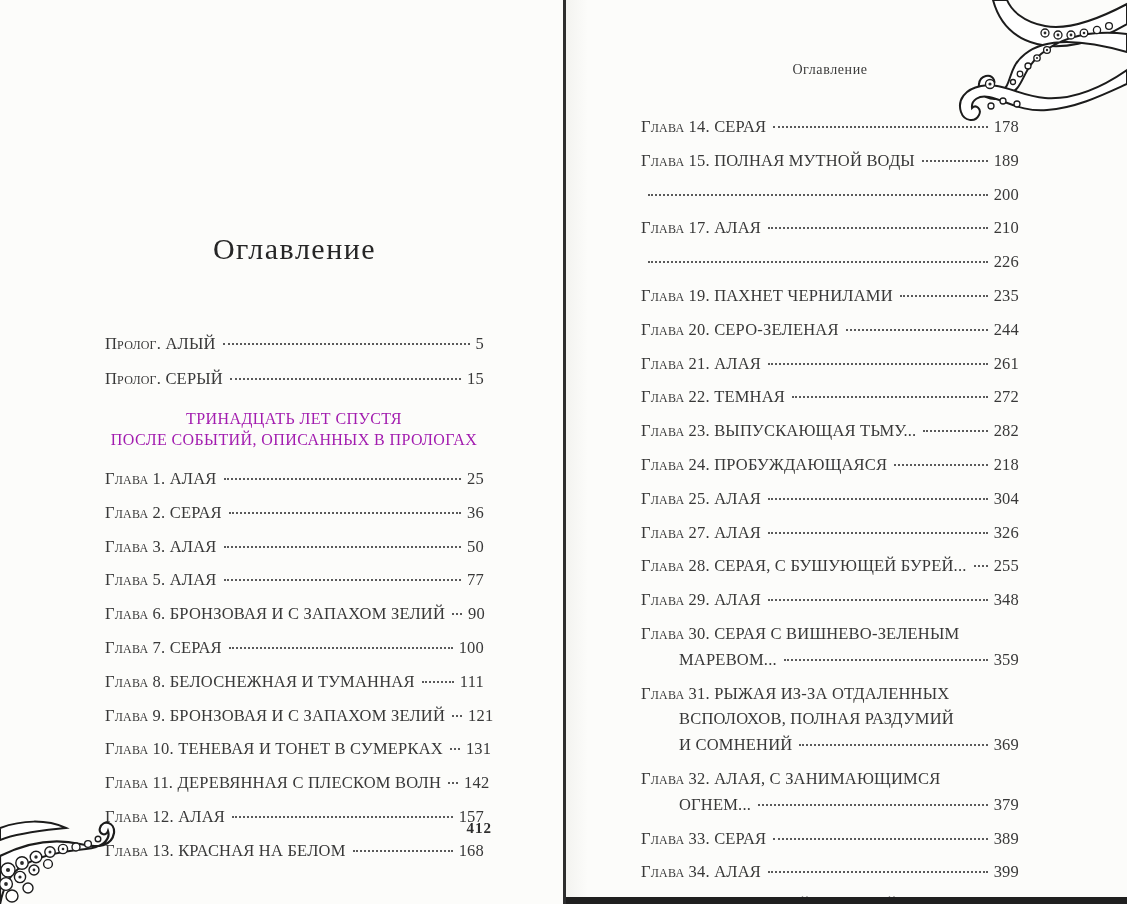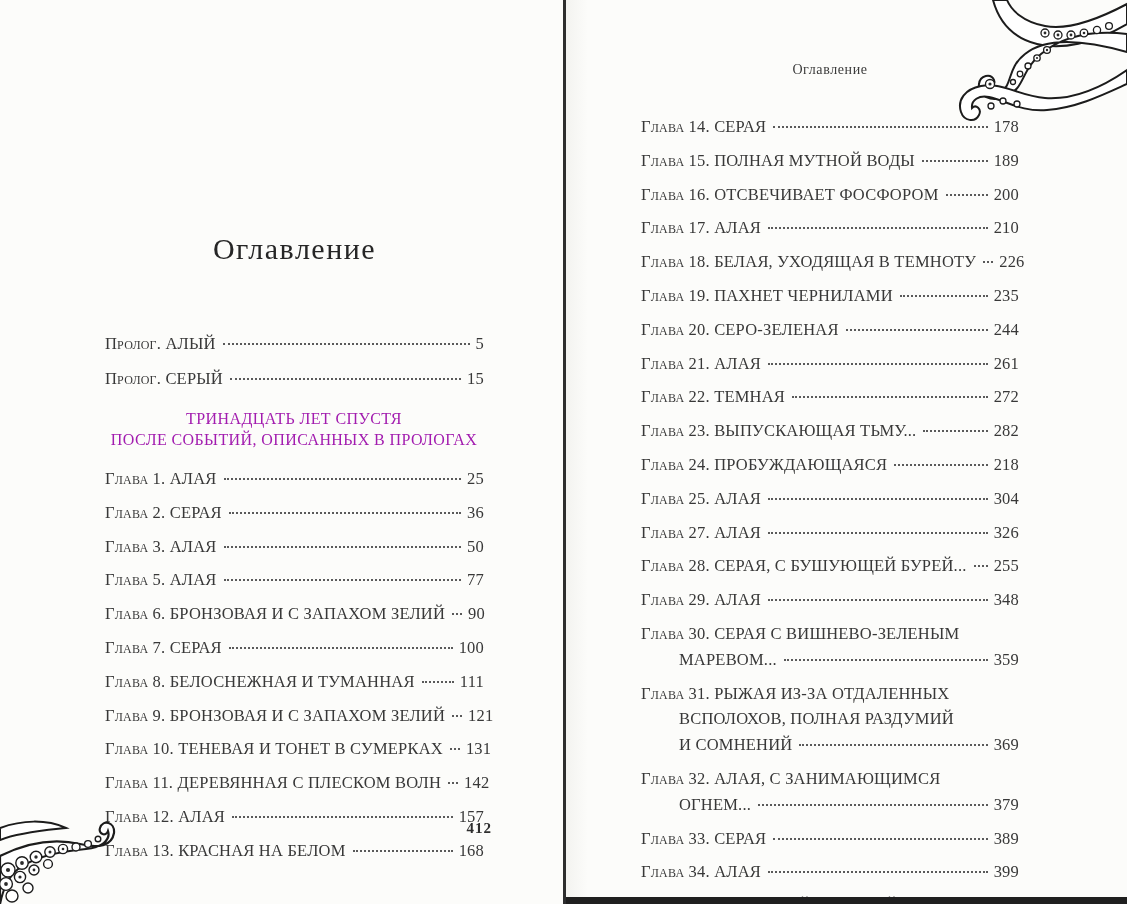--- a/index.html
+++ b/index.html
@@ -258,35 +258,33 @@
         </div>
         <div class="toc-entry">
           <div class="toc-line">
             <span class="toc-text">Глава 15. ПОЛНАЯ МУТНОЙ ВОДЫ</span>
             <span class="leader"></span>
             <span class="toc-page">189</span>
           </div>
         </div>
         <div class="toc-entry">
           <div class="toc-line">
-            <span class="toc-text">Глава 16. ОТСВЕЧИВАЕТ ФОСФОРОМ</span>
             <span class="leader"></span>
             <span class="toc-page">200</span>
           </div>
         </div>
         <div class="toc-entry">
           <div class="toc-line">
             <span class="toc-text">Глава 17. АЛАЯ</span>
             <span class="leader"></span>
             <span class="toc-page">210</span>
           </div>
         </div>
         <div class="toc-entry">
           <div class="toc-line">
-            <span class="toc-text">Глава 18. БЕЛАЯ, УХОДЯЩАЯ В ТЕМНОТУ</span>
             <span class="leader"></span>
             <span class="toc-page">226</span>
           </div>
         </div>
         <div class="toc-entry">
           <div class="toc-line">
             <span class="toc-text">Глава 19. ПАХНЕТ ЧЕРНИЛАМИ</span>
             <span class="leader"></span>
             <span class="toc-page">235</span>
           </div>

